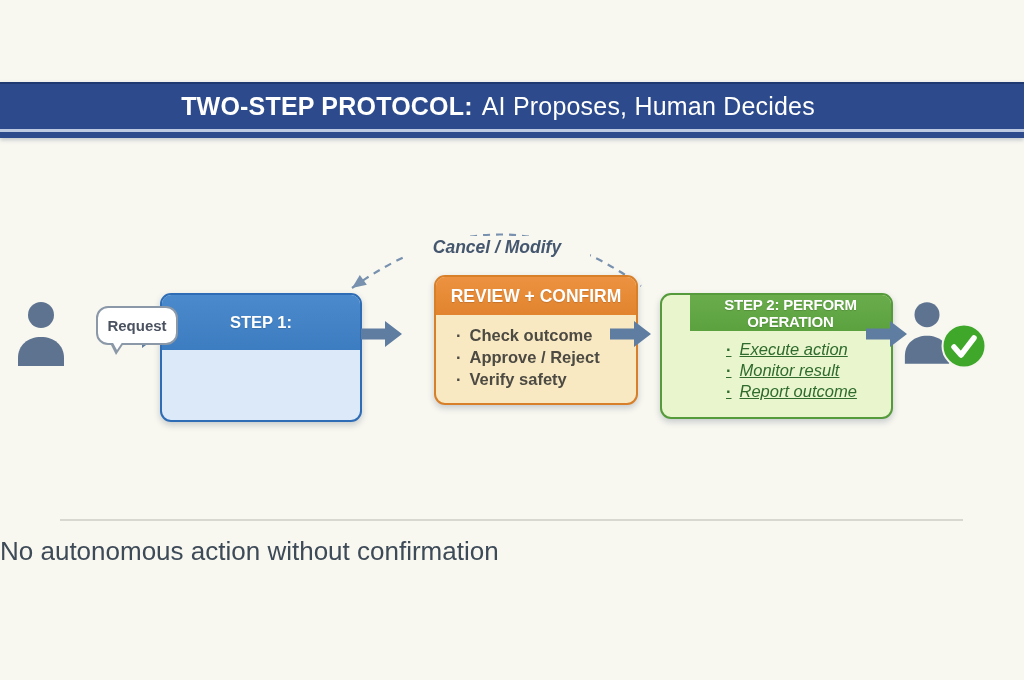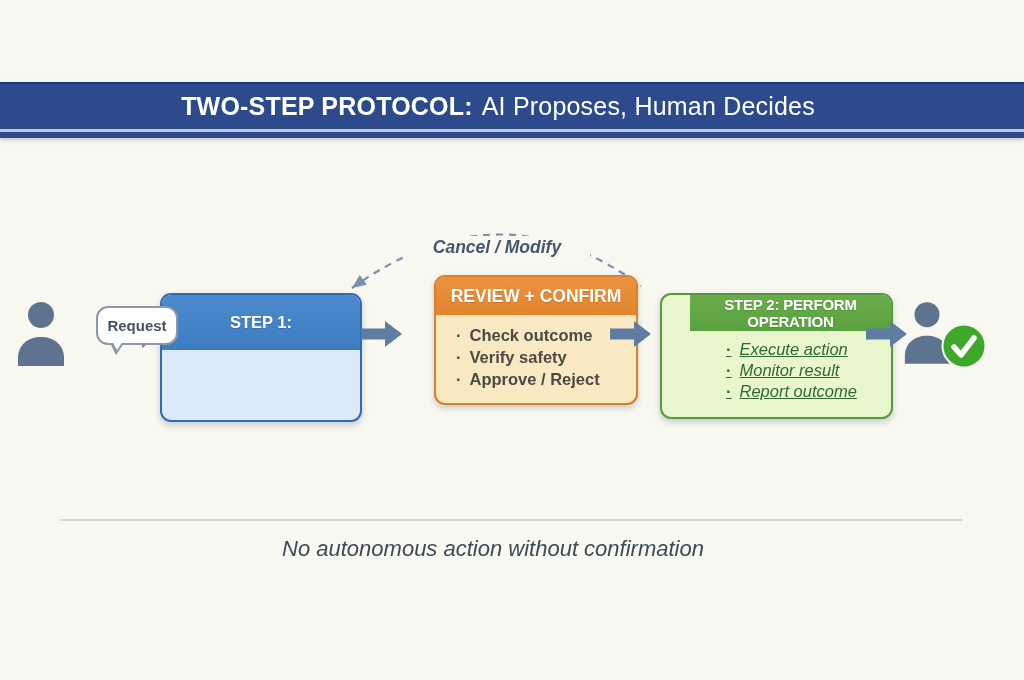--- a/index.html
+++ b/index.html
@@ -77,21 +77,21 @@
     border-color:var(--green-border); background:var(--green-body);padding-left:28px; }
   .box-green .box-head { height:36px; font-size:15px; letter-spacing:-0.2px;
     background:linear-gradient(#6aac4c, var(--green-head)); }
   .box-green ul { margin:8px 0 0 36px; font-size:16.5px; font-style:italic;
     color:var(--green-text); line-height:21px;text-decoration:underline; }
 
   
   .divider { position:absolute; left:60px; top:519px; width:903px; height:2px;
     background:var(--divider); }
   .footer-note { position:absolute; left:0; top:536px; width:986px;
-    text-align:center; font-style:italic; font-size:22px; color:var(--footer-text); }
+    font-size:26px; color:var(--footer-text); }
 </style>
 </head>
 <body>
 
 <div class="stage">
 
   <div class="banner">
     <div class="banner-inner">
       <span class="t-bold">TWO-STEP PROTOCOL:</span><span class="t-rest">AI Proposes, Human Decides</span>
     </div>
@@ -127,22 +127,22 @@
   <svg class="flow-arrow" style="left:361px; top:320px;" width="42" height="28" viewBox="0 0 42 28">
     <polygon points="0,8.5 24,8.5 24,1 41,14 24,27 24,19.5 0,19.5" fill="var(--arrow)"></polygon>
   </svg>
 
   <div class="box box-orange">
     <div class="box-head">
       <span>REVIEW + CONFIRM</span>
     </div>
     <ul>
       <li>Check outcome</li>
+      <li>Approve / Reject</li>
       <li>Verify safety</li>
-      <li>Approve / Reject</li>
     </ul>
   </div>
 
   <svg class="flow-arrow" style="left:610px; top:320px;" width="42" height="28" viewBox="0 0 42 28">
     <polygon points="0,8.5 24,8.5 24,1 41,14 24,27 24,19.5 0,19.5" fill="var(--arrow)"></polygon>
   </svg>
 
   <div class="box box-green">
     <div class="box-head">
       <span>STEP 2: PERFORM OPERATION</span>

